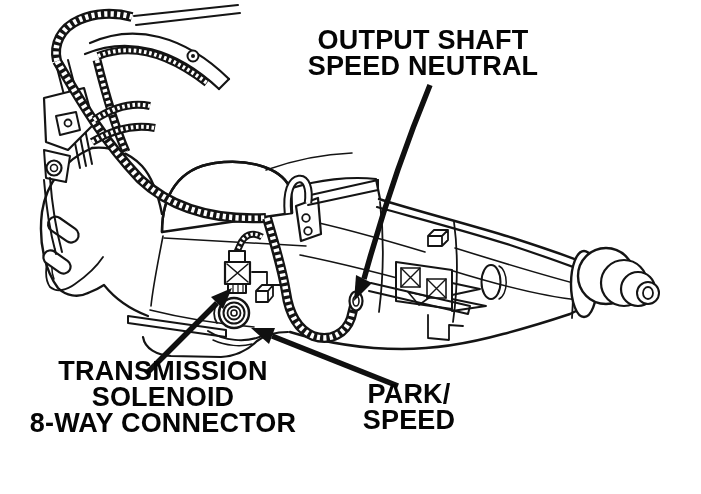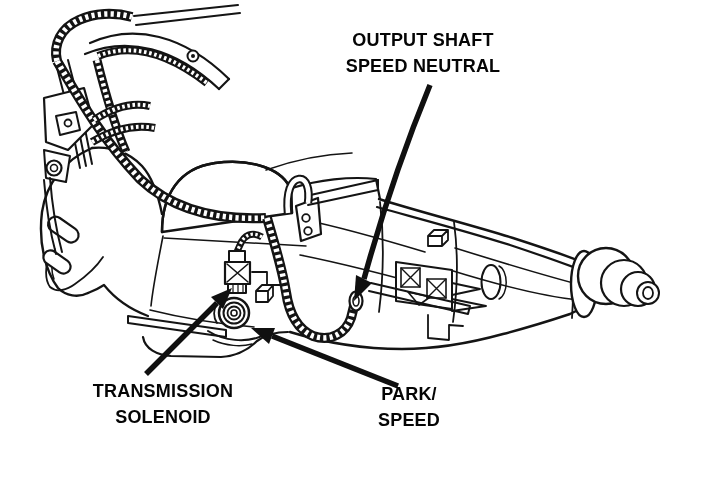--- a/index.html
+++ b/index.html
@@ -3,21 +3,21 @@
 <meta charset="utf-8">
 <style>
   html,body{margin:0;padding:0;background:#ffffff;}
   #stage{
     position:relative;width:701px;height:494px;background:#ffffff;
     overflow:hidden;font-family:"Liberation Sans",sans-serif;
   }
   #art{position:absolute;left:0;top:0;}
   .callout{
     position:absolute;width:300px;text-align:center;
-    font-weight:bold;font-size:18px;line-height:26px;letter-spacing:.2px;
+    font-weight:bold;font-size:27px;line-height:26px;letter-spacing:.2px;
     color:#050505;user-select:none;
   }
   
   .o{fill:none;stroke:#141414;stroke-linejoin:round;stroke-linecap:round;}
   .fw{fill:#ffffff;stroke:#141414;stroke-linejoin:round;}
   .corru-out{fill:none;stroke:#141414;stroke-linecap:butt;}
   .corru-in{fill:none;stroke:#ffffff;stroke-linecap:butt;}
   .arrow-line{fill:none;stroke:#101010;stroke-linecap:butt;}
   .arrow-head{fill:#101010;stroke:none;}
 </style>
@@ -195,23 +195,24 @@
       <path class="arrow-line" stroke-width="5.5" d="M 398,386 L 272,336"></path>
       <polygon class="arrow-head" points="251,328 275,328 269,344"></polygon>
     </g>
   </svg>
 
   <div class="callout" style="left:273px;top:27px;">
     <div>OUTPUT SHAFT</div>
     <div>SPEED NEUTRAL</div>
   </div>
 
-  <div class="callout" style="left:13px;top:378px;">
+  <div class="callout" style="left:13px;top:358px;">
     <div>TRANSMISSION</div>
     <div>SOLENOID</div>
+    <div>8-WAY CONNECTOR</div>
   </div>
 
   <div class="callout" style="left:259px;top:381px;">
     <div>PARK/</div>
     <div>SPEED</div>
   </div>
 
 </div>
 
 </body></html>

